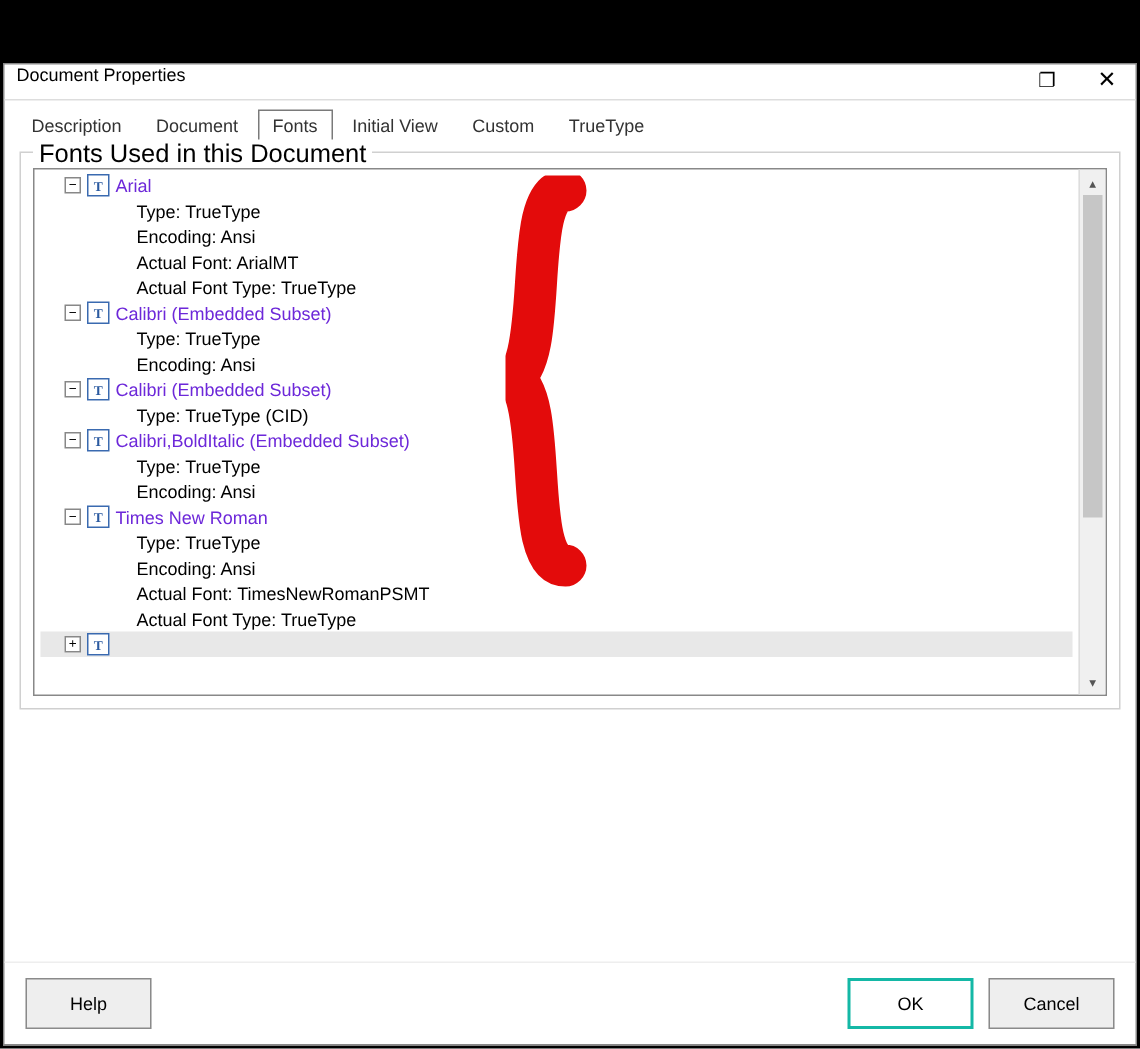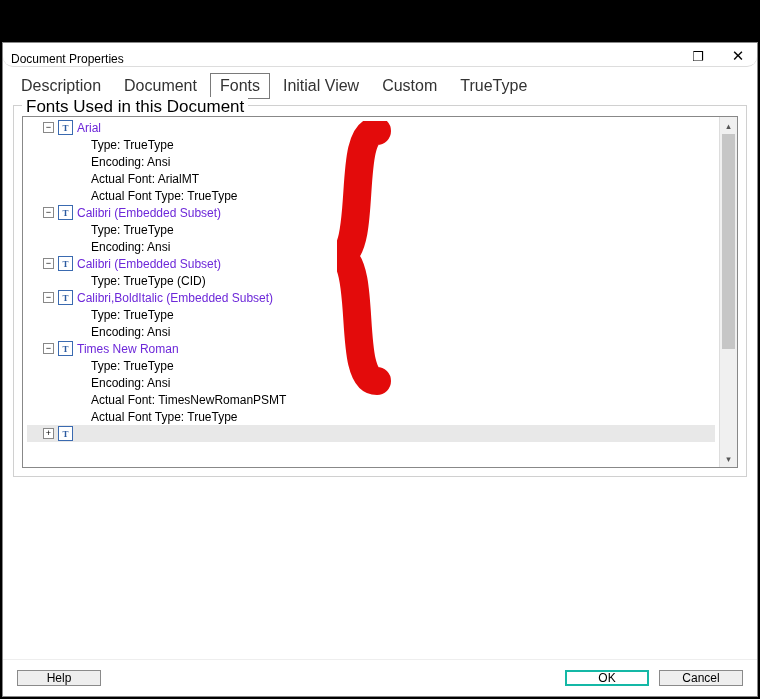--- a/index.html
+++ b/index.html
@@ -18,24 +18,23 @@
   width: 756px;
   height: 655px;
   background: #fff;
   border: 1px solid #888;
   display: flex;
   flex-direction: column;
 }
 .titlebar {
   height: 24px;
   display: flex;
-  align-items: flex-end;
+  align-items: flex-start;
   padding: 0 8px;
   border-bottom: 1px solid #ddd;
-  border-radius: 10px;
 }
 .titlebar .title {
   flex: 1;
   font-size: 12px;
   color: #000;
 }
 .titlebar .win-btn {
   width: 22px;
   height: 20px;
   display: flex;
@@ -46,21 +45,21 @@
 }
 .tabs {
   display: flex;
   gap: 3px;
   padding: 6px 8px 0 8px;
   align-items: flex-end;
 }
 .tab {
   padding: 3px 9px;
   border: 1px solid transparent;
-  font-size: 16px;
+  font-size: 12px;
   color: #333;
   cursor: pointer;
 }
 .tab.active {
   border: 1px solid #7a7a7a;
   background: #fff;
 }
 .group {
   margin: 6px 10px 0 10px;
   border: 1px solid #d0d0d0;
@@ -164,21 +163,21 @@
 .btnbar {
   display: flex;
   padding: 10px 14px;
   gap: 10px;
   margin-top: auto;
   border-top: 1px solid #eee;
 }
 .btnbar .spacer { flex: 1; }
 .btn {
   min-width: 84px;
-  height: 16px;
+  height: 34px;
   border: 1px solid #8a8a8a;
   background: #eee;
   display: flex;
   align-items: center;
   justify-content: center;
   font-size: 12px;
   cursor: pointer;
 }
 .btn.primary { border: 2px solid #14b8a6; background:#fff; }
 </style>

